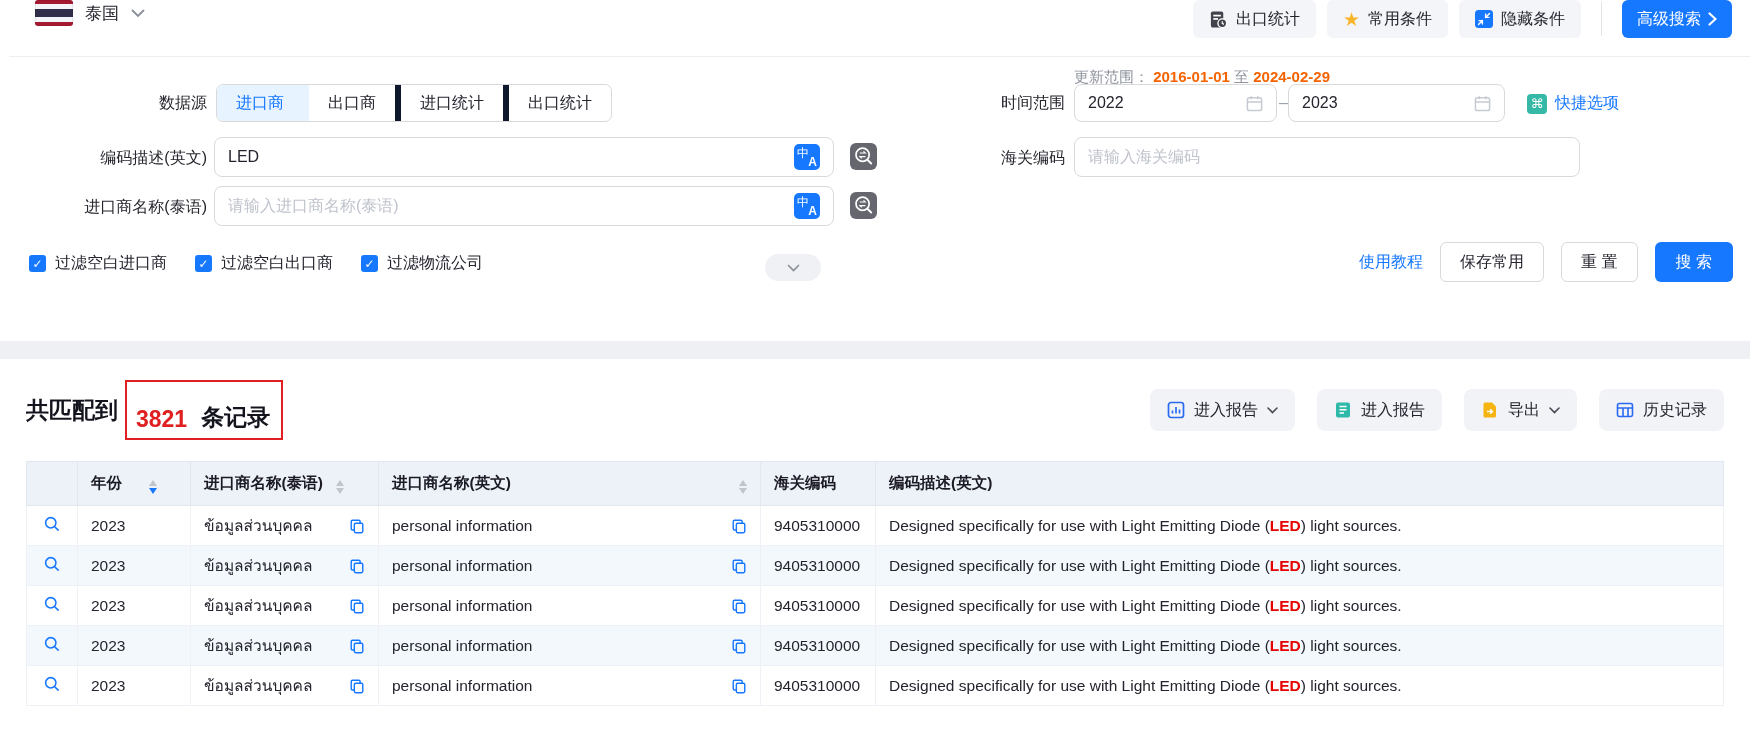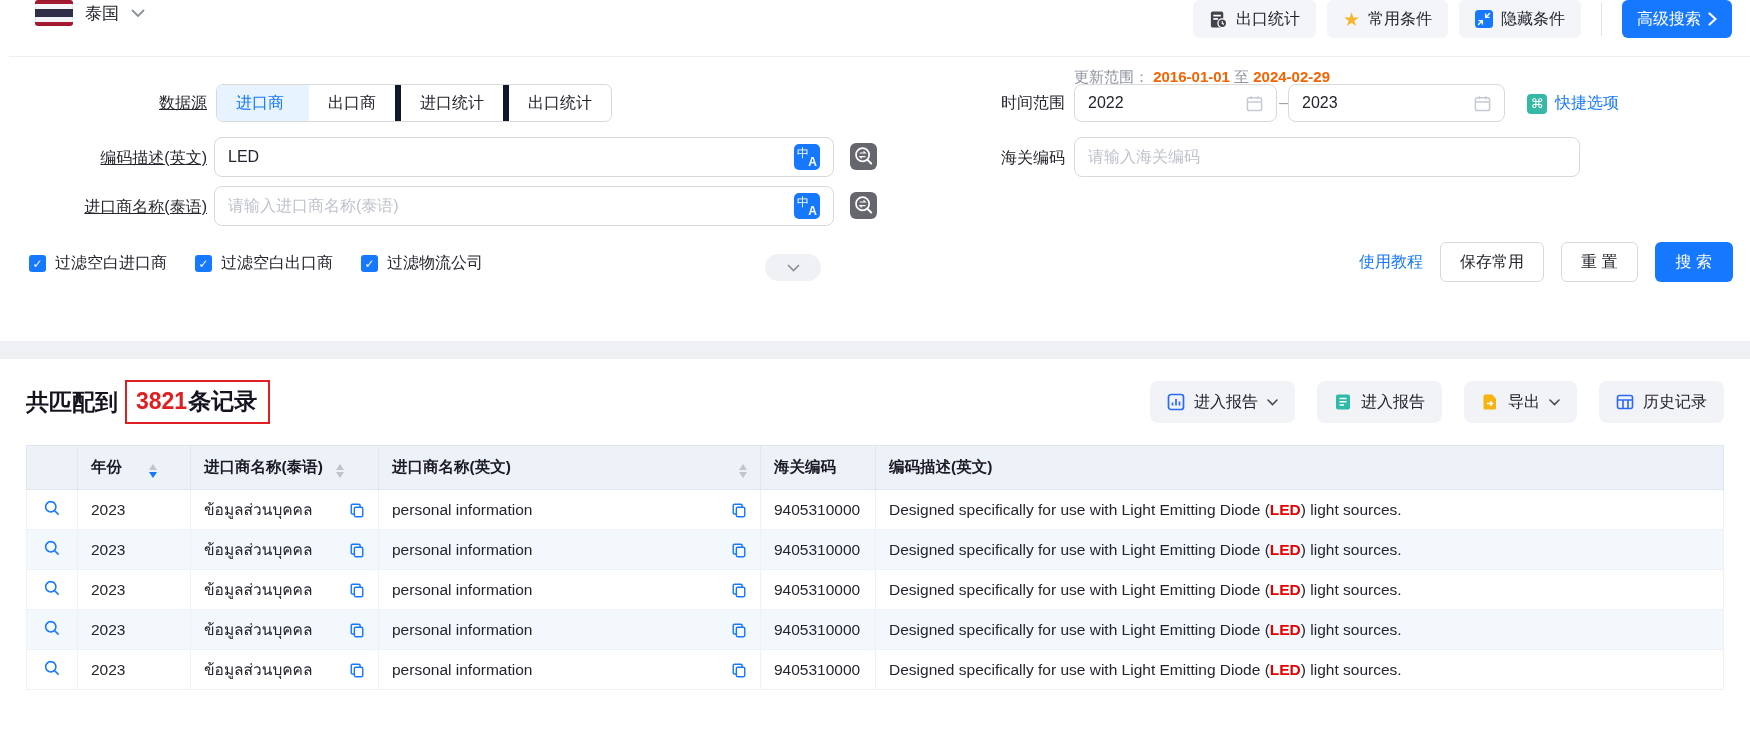--- a/index.html
+++ b/index.html
@@ -20,21 +20,21 @@
     box-shadow:0 0 0 1px rgba(0,0,0,.06) inset; }
   .country-name { font-size:17px; }
   .topbar-right { margin-left:auto; display:flex; align-items:center; gap:11px; }
   .tb-btn { height:38px; background:#f4f5f8; border-radius:6px; display:flex; align-items:center; gap:8px; padding:0 16px; cursor:pointer; white-space:nowrap; }
   .star-glyph { color:#f7b52c; font-size:19px; line-height:1; }
   .v-divider { width:1px; height:34px; background:#e3e4e8; margin:0 9px; }
   .adv-btn { height:38px; background:#1677ff; color:#fff; border-radius:6px; display:flex; align-items:center; gap:7px; padding:0 15px; cursor:pointer; white-space:nowrap; }
 
   
   .form-area { position:relative; height:284px; background:#fff; }
-  .f-label { position:absolute; width:180px; left:27px; text-align:right; color:#26262e; white-space:nowrap;text-decoration:underline; }
+  .f-label { position:absolute; width:180px; left:27px; text-align:right; color:#26262e; white-space:nowrap; }
   .f-label-r { position:absolute; width:80px; left:985px; text-align:right; color:#26262e; white-space:nowrap; }
 
   .update-range { position:absolute; left:1074px; top:11px; font-size:15px; color:#8f949e; white-space:nowrap; }
   .update-range b { color:#f56300; }
 
   .tabs { position:absolute; left:216px; top:27px; height:38px; display:flex; border:1px solid #d9d9d9; border-radius:7px; overflow:hidden; background:#fff; }
   .tab { min-width:88px; padding:0 19px; display:flex; align-items:center; justify-content:center; border-right:6px solid #0f172a; cursor:pointer; white-space:nowrap; }
   .tab:last-child { border-right:none; }
   .tab.active { background:#e7f4ff; color:#1677ff; border-right-color:#e7f4ff; }
 
@@ -63,21 +63,21 @@
   .link { color:#1677ff; cursor:pointer; white-space:nowrap; }
   .btn-outline { height:40px; border:1px solid #d9d9d9; border-radius:6px; background:#fff; display:flex; align-items:center; padding:0 19px; cursor:pointer; white-space:nowrap; }
   .btn-primary { height:40px; border-radius:6px; background:#1677ff; color:#fff; display:flex; align-items:center; padding:0 21px; cursor:pointer; white-space:nowrap; }
 
   .band { height:18px; background:#eef0f4; }
 
   
   .results { padding:0 26px; }
   .results-head { margin-top:21px; display:flex; align-items:center; }
   .count-wrap { display:flex; align-items:center; font-size:23px; font-weight:bold; color:#14141e; white-space:nowrap; }
-  .count-box { border:2px solid #e02020; margin-left:7px; padding:4px 11px 5px 9px; display:flex; align-items:center; gap:1px; }
+  .count-box { border:2px solid #e02020; margin-left:7px; padding:20px 11px 5px 9px; display:flex; align-items:flex-end; gap:14px; }
   .count-num { color:#e02020; }
   .toolbar { margin-left:auto; display:flex; align-items:center; gap:22px; }
   .tool-btn { height:42px; background:#f1f3f7; border-radius:8px; display:flex; align-items:center; gap:9px; padding:0 17px; cursor:pointer; white-space:nowrap; }
 
   table.grid { margin-top:21px; width:1698px; border-collapse:collapse; table-layout:fixed; }
   .grid th { background:#edf1f8; height:44px; font-size:15.5px; text-align:left; padding:0 13px; border:1px solid #e2e6ee; font-weight:bold; color:#1b1b26; }
   .grid td { height:40px; font-size:15.5px; padding:0 13px; border:1px solid #eef1f6; color:#24242e; background:#fff; }
   .grid tr.alt td { background:#f3f8fd; }
   .th-flex { display:flex; align-items:flex-end; }
   .carets { display:flex; flex-direction:column; gap:2px; cursor:pointer; }

